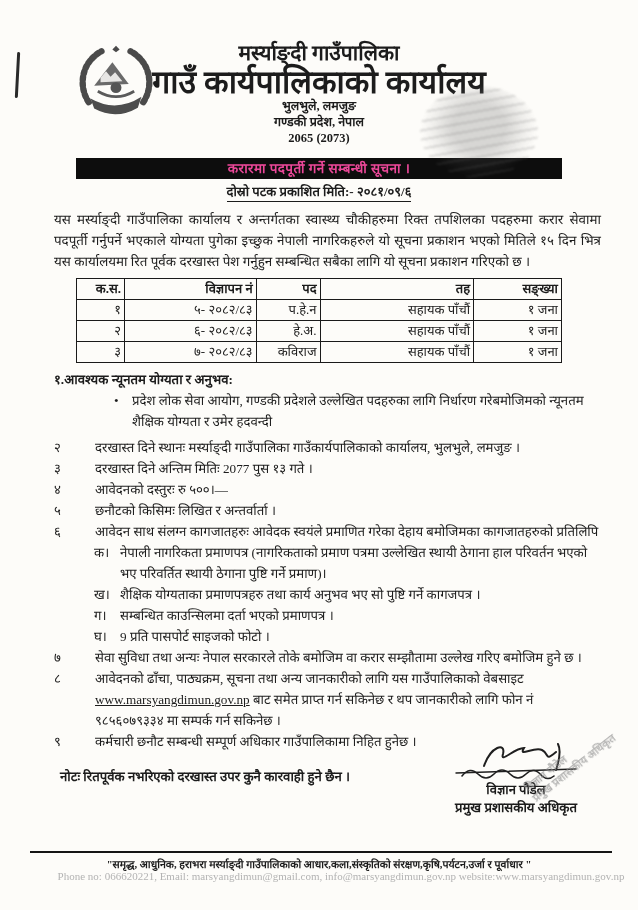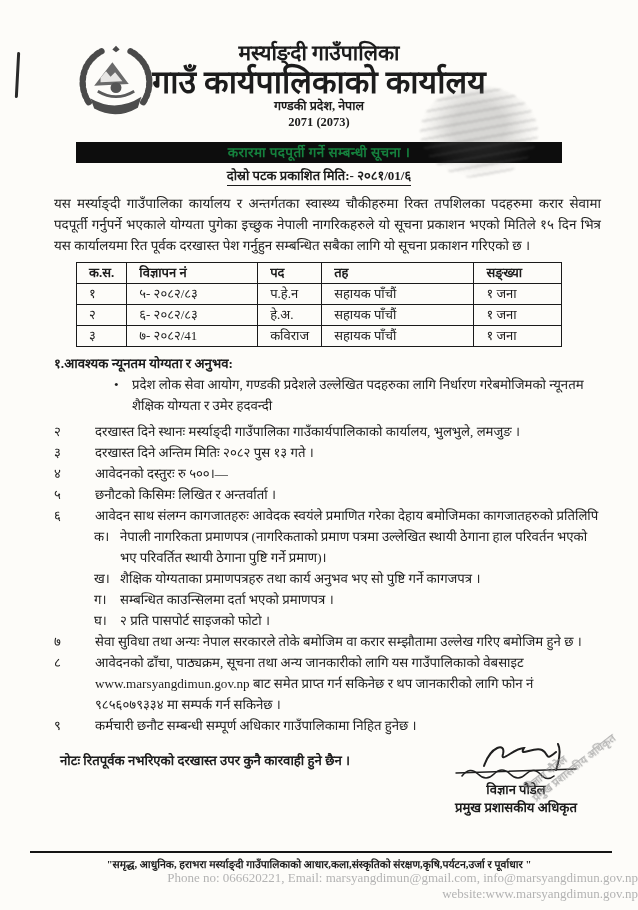--- a/index.html
+++ b/index.html
@@ -25,60 +25,60 @@
     position:absolute;left:420px;top:86px;width:118px;height:92px;
     border-radius:50%;
     background:
       radial-gradient(ellipse at 50% 45%, rgba(95,95,95,0.30) 0 32%, rgba(120,120,120,0.12) 55%, transparent 70%),
       repeating-linear-gradient(-10deg, transparent 0 3px, rgba(100,100,100,0.28) 3px 5px, transparent 5px 9px);
     filter:blur(1.1px);
     opacity:.8;
   }
   
   .banner{
-    width:486px;margin:12px auto 0;background:#0d0d0d;color:#15803d;
+    width:486px;margin:12px auto 0;background:#0d0d0d;color:#ec4899;
     font-weight:bold;font-size:13.5px;line-height:21px;text-align:center;letter-spacing:.4px;
   }
   .published{margin-top:3px;text-align:center;}
   .published span{display:inline-block;font-weight:bold;font-size:13px;line-height:19px;border-bottom:1.6px solid #1c1c1c;}
   
   .intro{margin:7px 37px 0 54px;font-size:13.4px;line-height:21px;text-align:justify;}
   
   table.vac{width:486px;margin:6px auto 0;border-collapse:collapse;font-size:13px;}
-  table.vac th,table.vac td{border:1.5px solid #1a1a1a;padding:1px 12px;text-align:left;line-height:18px;}
+  table.vac th,table.vac td{border:1.5px solid #1a1a1a;padding:1px 3px;text-align:right;line-height:18px;}
   table.vac th{font-weight:bold;}
   
   .list{margin:6px 34px 0 54px;font-size:13.2px;line-height:21px;}
   .q1{font-weight:bold;}
   .row{display:flex;}
   .row .num{width:22px;flex:none;}
   .row .txt{flex:1;margin-left:19px;}
   .bullet-row{display:flex;margin-left:60px;margin-right:6px;}
   .bullet-row .bul{width:18px;flex:none;}
   .sub{display:flex;margin-left:40px;}
   .sub .key{width:26px;flex:none;}
   .sub .txt{flex:1;}
   .gap-top{margin-top:5px;}
-  .link{color:inherit;}
+  .link{text-decoration:underline;color:inherit;}
   .note{font-weight:bold;margin-top:14px;padding-left:6px;}
   
   .sig-block{position:absolute;right:24px;top:740px;width:196px;text-align:center;}
   .sig-svg{display:block;margin:0 auto -4px;}
   .sig-name{font-weight:bold;font-size:13px;line-height:15px;}
   .sig-title{font-weight:bold;font-size:13.2px;line-height:16px;margin-top:3px;}
   .stamp-rot{
     position:absolute;left:104px;top:44px;width:130px;
     transform:rotate(-38deg);transform-origin:left top;
     color:#8f8f8f;opacity:.65;font-size:11px;line-height:13px;font-weight:bold;
     filter:blur(.4px);white-space:nowrap;text-align:left;pointer-events:none;
   }
   
   .footer-rule{position:absolute;left:30px;right:26px;top:851px;border-top:2.2px solid #151515;}
   .slogan{position:absolute;left:0;right:0;top:857px;text-align:center;font-size:10.6px;font-weight:bold;}
-  .contact{position:absolute;left:0;right:0;top:870px;text-align:right;font-size:13px;color:#b3b3b3;margin-left:44px;}
+  .contact{position:absolute;left:0;right:0;top:870px;text-align:center;font-size:11px;color:#b3b3b3;margin-left:44px;}
 </style>
 </head>
 <body>
 
 <div class="page">
 
   <div class="artifact"></div>
 
   <div class="letterhead">
     <svg class="emblem" width="92" height="80" viewBox="0 0 100 88">
@@ -88,28 +88,29 @@
         <path d="M46,6 l4,-4 l4,4 l-4,3 z" fill="#4a4a4a" stroke="none"></path>
       </g>
       <path d="M26,46 L46,20 L64,44 Z" fill="#6a6a6a"></path>
       <path d="M33,37 l6,-7 l5,6 l5,-5 l8,10 l-24,1 z" fill="#fdfcf9" opacity=".85"></path>
       <circle cx="50" cy="48" r="6" fill="#555"></circle>
       <path d="M22,60 Q50,76 78,58 L74,70 Q50,84 26,71 Z" fill="#4d4d4d"></path>
       <path d="M30,52 q20,12 40,0" stroke="#5a5a5a" stroke-width="3" fill="none"></path>
     </svg>
     <div class="t1">मर्स्याङ्दी गाउँपालिका</div>
     <div class="t2">गाउँ कार्यपालिकाको कार्यालय</div>
+    <div class="addr">भुलभुले, लमजुङ</div>
     <div class="addr">गण्डकी प्रदेश, नेपाल</div>
-    <div class="addr">2071 (2073)</div>
+    <div class="addr">2065 (2073)</div>
     <div class="stamp-faint"></div>
   </div>
 
   <div class="banner">करारमा पदपूर्ती गर्ने सम्बन्धी सूचना ।</div>
   <div class="published">
-    <span>दोस्रो पटक प्रकाशित मिति:- २०८१/01/६</span>
+    <span>दोस्रो पटक प्रकाशित मिति:- २०८१/०९/६</span>
   </div>
 
   <p class="intro">यस मर्स्याङ्दी गाउँपालिका कार्यालय र अन्तर्गतका स्वास्थ्य चौकीहरुमा रिक्त तपशिलका पदहरुमा करार सेवामा पदपूर्ती गर्नुपर्ने भएकाले योग्यता पुगेका इच्छुक नेपाली नागरिकहरुले यो सूचना प्रकाशन भएको मितिले १५ दिन भित्र यस कार्यालयमा रित पूर्वक दरखास्त पेश गर्नुहुन सम्बन्धित सबैका लागि यो सूचना प्रकाशन गरिएको छ ।</p>
 
   <table class="vac">
     <colgroup>
         <col style="width:48px">
         <col style="width:132px">
         <col style="width:64px">
         <col style="width:154px">
@@ -134,21 +135,21 @@
       </tr>
       <tr>
         <td>२</td>
         <td>६- २०८२/८३</td>
         <td>हे.अ.</td>
         <td>सहायक पाँचौं</td>
         <td>१ जना</td>
       </tr>
       <tr>
         <td>३</td>
-        <td>७- २०८२/41</td>
+        <td>७- २०८२/८३</td>
         <td>कविराज</td>
         <td>सहायक पाँचौं</td>
         <td>१ जना</td>
       </tr>
     </tbody>
   </table>
 
   <div class="list">
 
     <div class="q1"><span>१.</span><span>आवश्यक न्यूनतम योग्यता र अनुभव:</span></div>
@@ -156,21 +157,21 @@
       <span class="bul">•</span>
       <span class="txt">प्रदेश लोक सेवा आयोग, गण्डकी प्रदेशले उल्लेखित पदहरुका लागि निर्धारण गरेबमोजिमको न्यूनतम शैक्षिक योग्यता र उमेर हदवन्दी</span>
     </div>
 
     <div class="row gap-top">
       <span class="num">२</span>
       <span class="txt">दरखास्त दिने स्थानः मर्स्याङ्दी गाउँपालिका गाउँकार्यपालिकाको कार्यालय, भुलभुले, लमजुङ ।</span>
     </div>
     <div class="row">
       <span class="num">३</span>
-      <span class="txt">दरखास्त दिने अन्तिम मितिः २०८२ पुस १३ गते ।</span>
+      <span class="txt">दरखास्त दिने अन्तिम मितिः 2077 पुस १३ गते ।</span>
     </div>
     <div class="row">
       <span class="num">४</span>
       <span class="txt">आवेदनको दस्तुरः रु ५००।—</span>
     </div>
     <div class="row">
       <span class="num">५</span>
       <span class="txt">छनौटको किसिमः लिखित र अन्तर्वार्ता ।</span>
     </div>
     <div class="row">
@@ -185,21 +186,21 @@
     <div class="sub">
       <span class="key">ख।</span>
       <span class="txt">शैक्षिक योग्यताका प्रमाणपत्रहरु तथा कार्य अनुभव भए सो पुष्टि गर्ने कागजपत्र ।</span>
     </div>
     <div class="sub">
       <span class="key">ग।</span>
       <span class="txt">सम्बन्धित काउन्सिलमा दर्ता भएको प्रमाणपत्र ।</span>
     </div>
     <div class="sub">
       <span class="key">घ।</span>
-      <span class="txt">२ प्रति पासपोर्ट साइजको फोटो ।</span>
+      <span class="txt">9 प्रति पासपोर्ट साइजको फोटो ।</span>
     </div>
 
     <div class="row">
       <span class="num">७</span>
       <span class="txt">सेवा सुविधा तथा अन्यः नेपाल सरकारले तोके बमोजिम वा करार सम्झौतामा उल्लेख गरिए बमोजिम हुने छ ।</span>
     </div>
 
     <div class="row">
       <span class="num">८</span>
       <span class="txt"><span>आवेदनको ढाँचा, पाठ्यक्रम, सूचना तथा अन्य जानकारीको लागि यस गाउँपालिकाको वेबसाइट</span>

